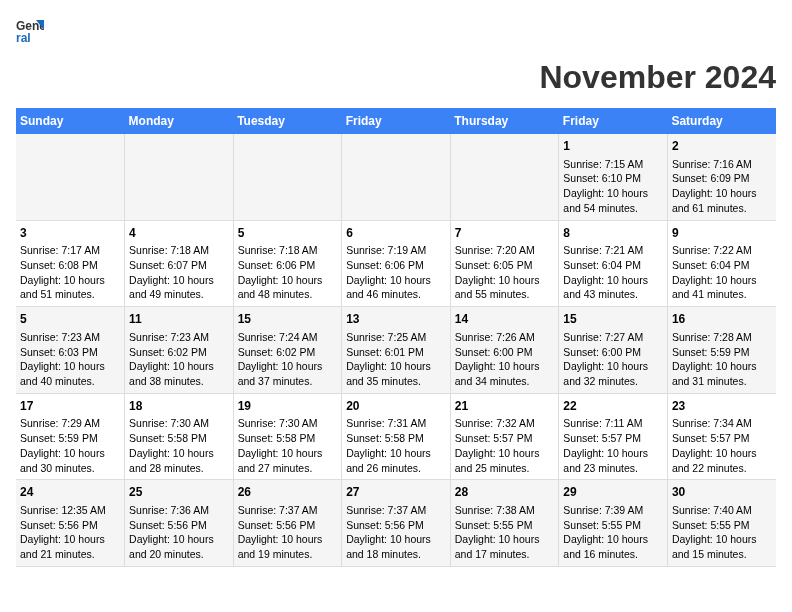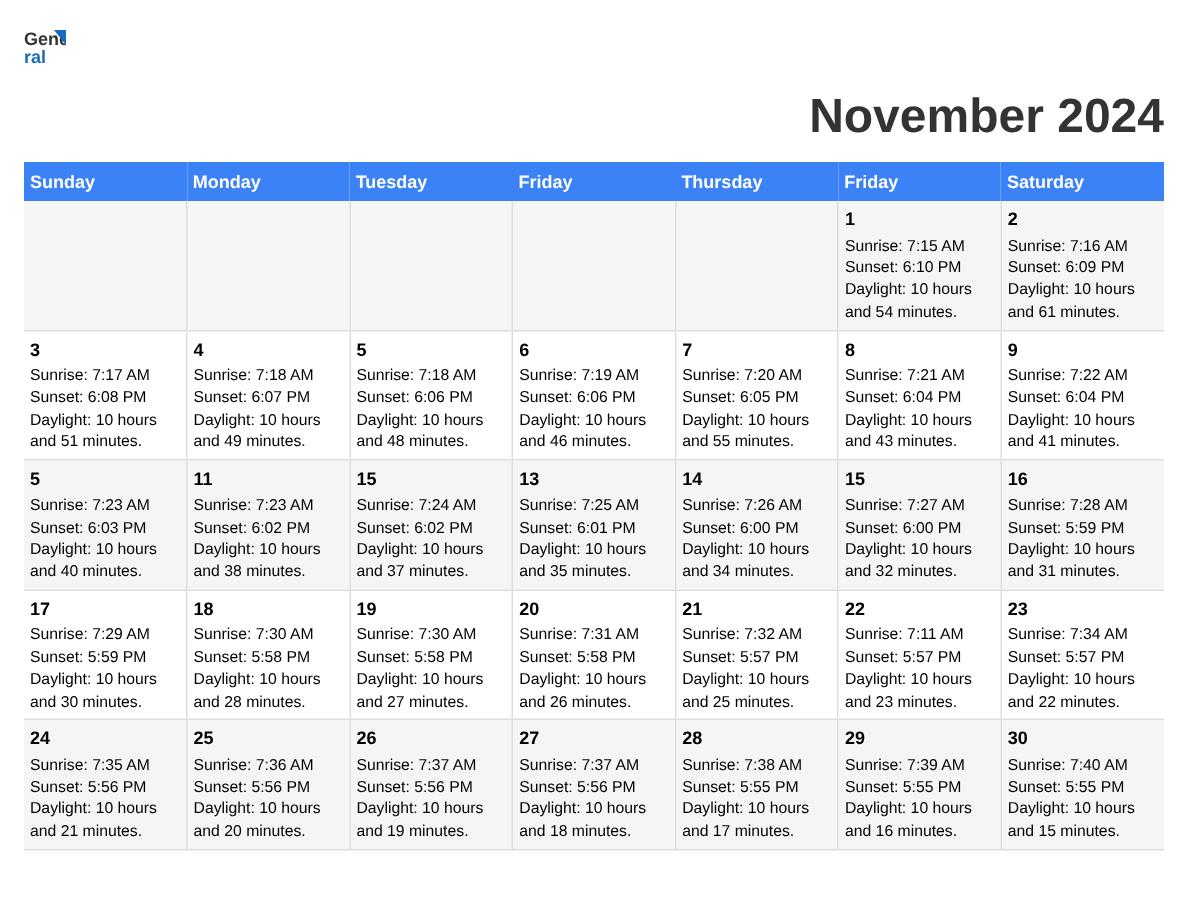--- a/index.html
+++ b/index.html
@@ -285,21 +285,21 @@
           <span class="day-num">23</span>
           <div>Sunrise: 7:34 AM</div>
           <div>Sunset: 5:57 PM</div>
           <div>Daylight: 10 hours</div>
           <div>and 22 minutes.</div>
         </td>
       </tr>
       <tr>
         <td>
           <span class="day-num">24</span>
-          <div>Sunrise: 7:35 AM</div>
+          <div>Sunrise: 12:35 AM</div>
           <div>Sunset: 5:56 PM</div>
           <div>Daylight: 10 hours</div>
           <div>and 21 minutes.</div>
         </td>
         <td>
           <span class="day-num">25</span>
           <div>Sunrise: 7:36 AM</div>
           <div>Sunset: 5:56 PM</div>
           <div>Daylight: 10 hours</div>
           <div>and 20 minutes.</div>

